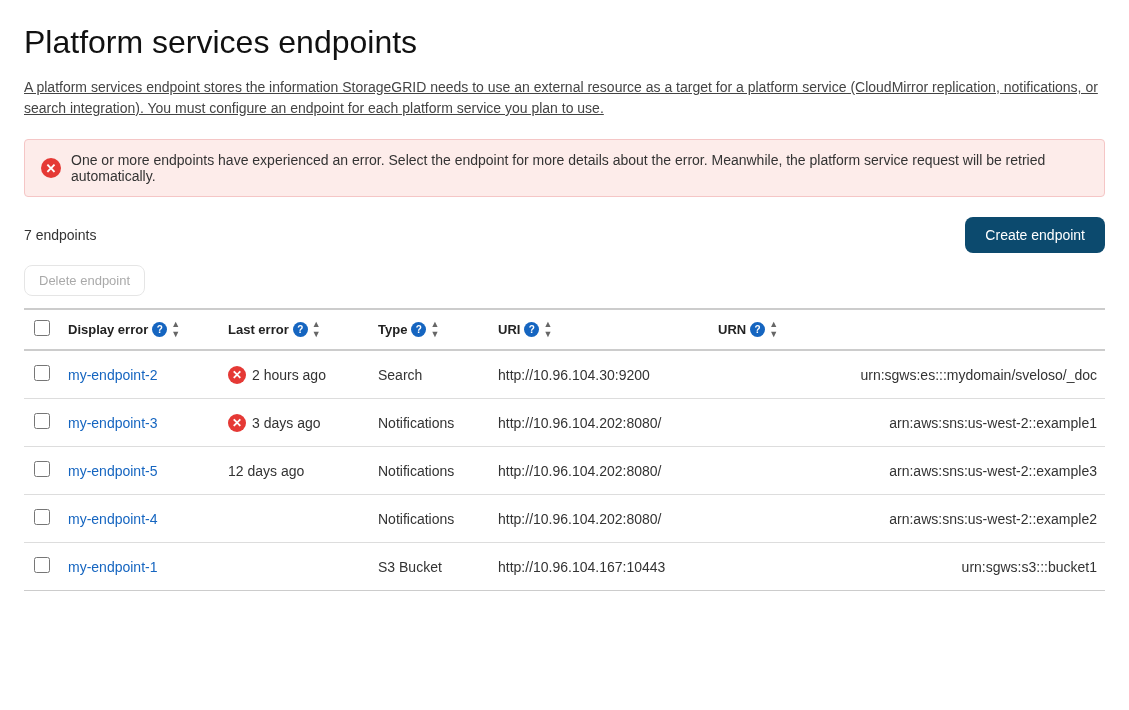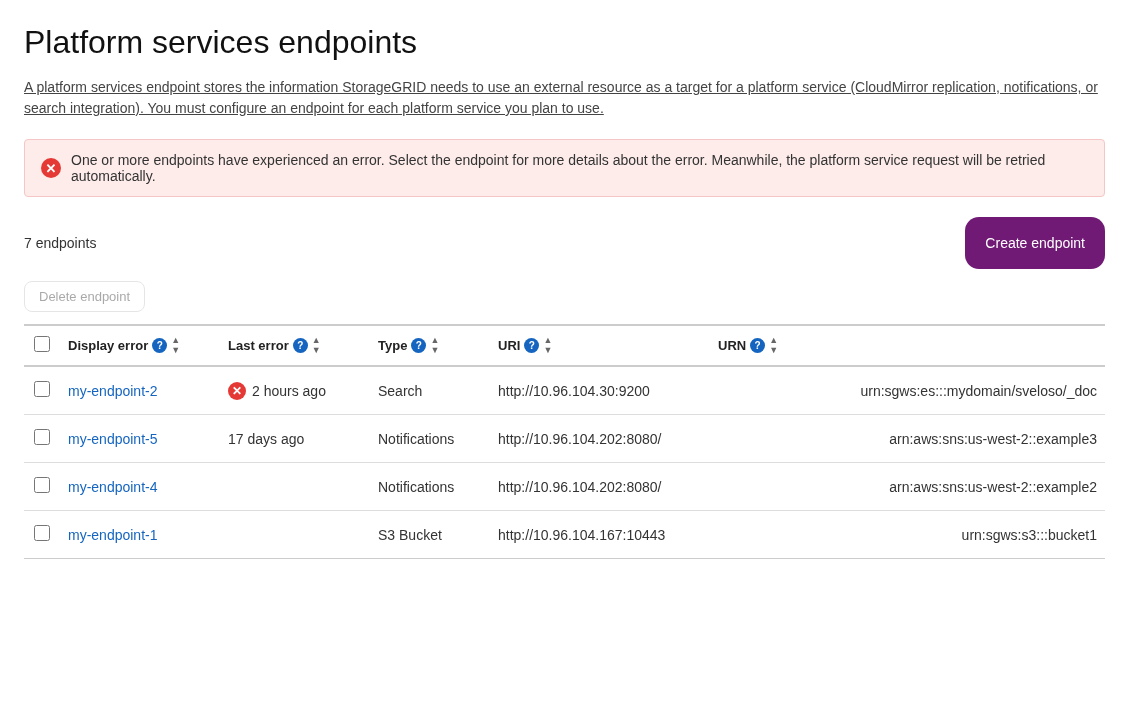--- a/index.html
+++ b/index.html
@@ -57,26 +57,26 @@
       display: flex;
       align-items: center;
       justify-content: space-between;
       margin-bottom: 12px;
     }
     .endpoint-count {
       font-size: 14px;
       color: #333;
     }
     .btn-create {
-      background: #701a75;
+      background: #0c4a6e;
       color: #fff;
       border: none;
-      padding: 18px 20px;
-      font-size: 14px;
-      border-radius: 14px;
+      padding: 10px 20px;
+      font-size: 14px;
+      border-radius: 8px;
       cursor: pointer;
       font-weight: 500;
     }
     .btn-delete {
       background: #fff;
       color: #555;
       border: 1px solid #ccc;
       padding: 7px 14px;
       font-size: 13px;
       border-radius: 8px;
@@ -267,22 +267,35 @@
             <span class="error-dot">✕</span>
             <span>2 hours ago</span>
           </div>
         </td>
         <td class="col-type">Search</td>
         <td class="col-uri">http://10.96.104.30:9200</td>
         <td class="col-urn">urn:sgws:es:::mydomain/sveloso/_doc</td>
       </tr>
       <tr>
         <td class="checkbox-col"><input type="checkbox" style=""></td>
+        <td class="col-name"><a class="name-link">my-endpoint-3</a></td>
+        <td class="col-lasterror">
+          <div class="error-cell">
+            <span class="error-dot">✕</span>
+            <span>3 days ago</span>
+          </div>
+        </td>
+        <td class="col-type">Notifications</td>
+        <td class="col-uri">http://10.96.104.202:8080/</td>
+        <td class="col-urn">arn:aws:sns:us-west-2::example1</td>
+      </tr>
+      <tr>
+        <td class="checkbox-col"><input type="checkbox" style=""></td>
         <td class="col-name"><a class="name-link">my-endpoint-5</a></td>
-        <td class="col-lasterror">17 days ago</td>
+        <td class="col-lasterror">12 days ago</td>
         <td class="col-type">Notifications</td>
         <td class="col-uri">http://10.96.104.202:8080/</td>
         <td class="col-urn">arn:aws:sns:us-west-2::example3</td>
       </tr>
       <tr>
         <td class="checkbox-col"><input type="checkbox" style=""></td>
         <td class="col-name"><a class="name-link">my-endpoint-4</a></td>
         <td class="col-lasterror"></td>
         <td class="col-type">Notifications</td>
         <td class="col-uri">http://10.96.104.202:8080/</td>

